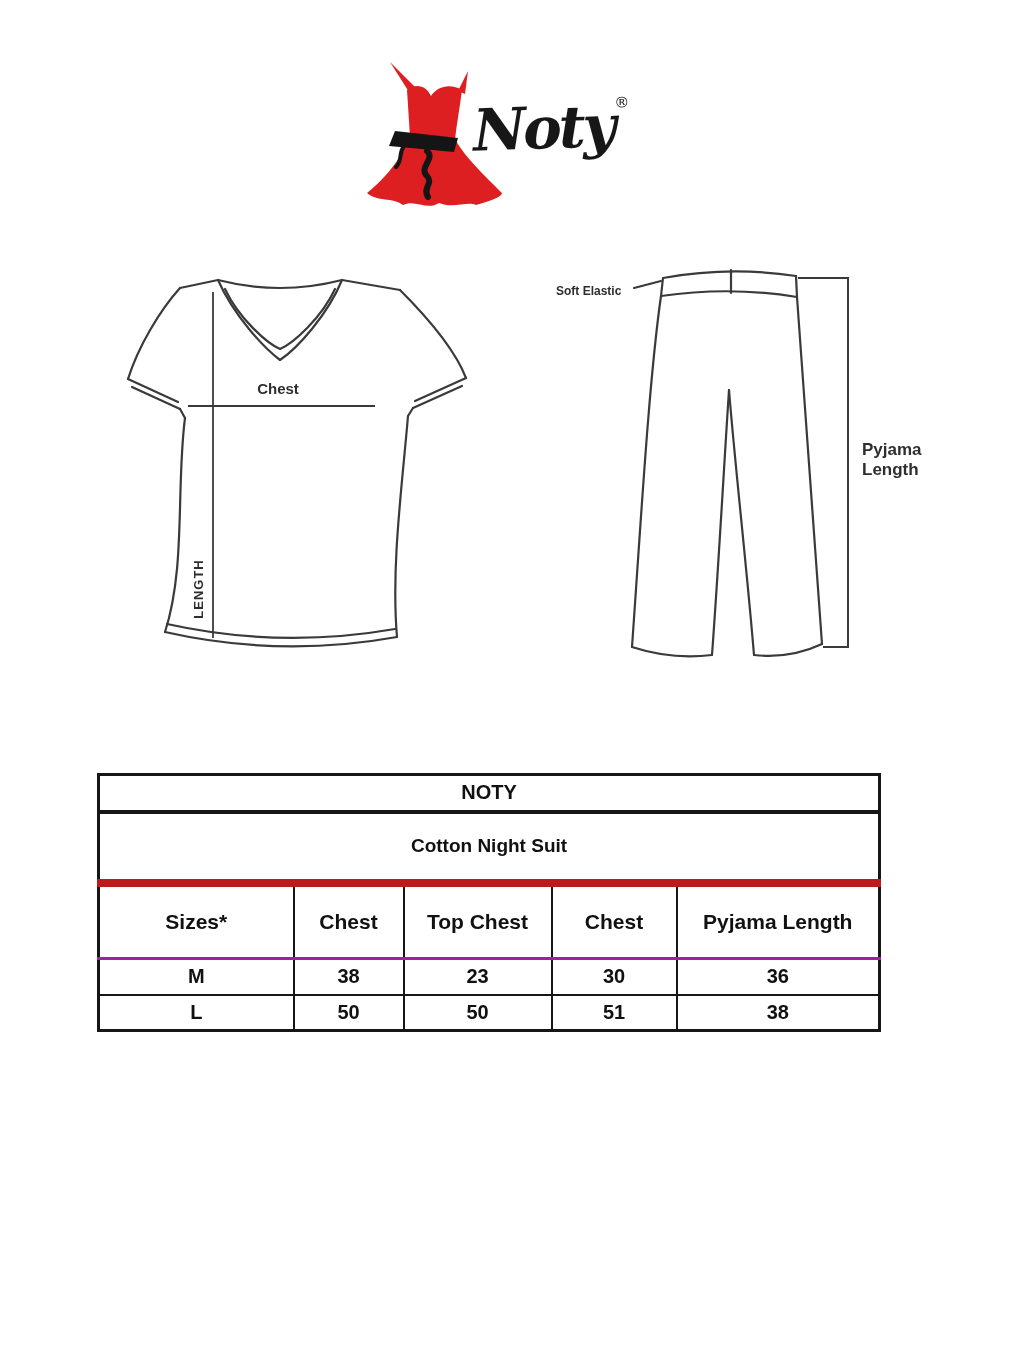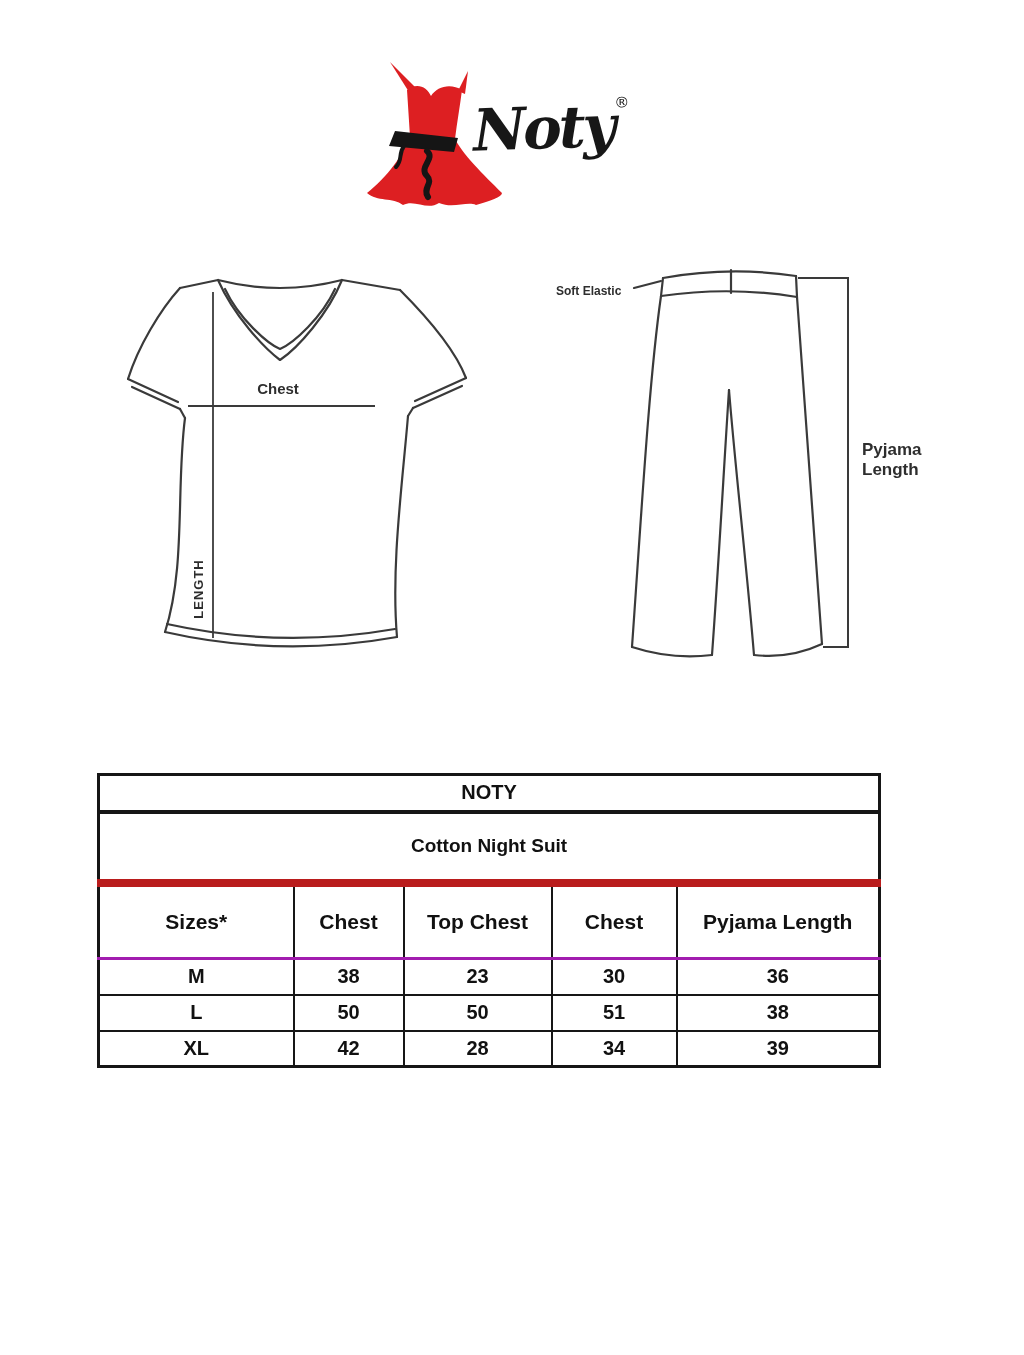--- a/index.html
+++ b/index.html
@@ -209,24 +209,17 @@
           <td>30</td>
           <td>36</td>
         </tr>
         <tr class="data-row">
           <td>L</td>
           <td>50</td>
           <td>50</td>
           <td>51</td>
           <td>38</td>
         </tr>
-        <tr class="data-row">
-          <td>XL</td>
-          <td>42</td>
-          <td>28</td>
-          <td>34</td>
-          <td>39</td>
-        </tr>
       </tbody>
     </table>
   </div>
 
 </div>
 
 </body></html>

